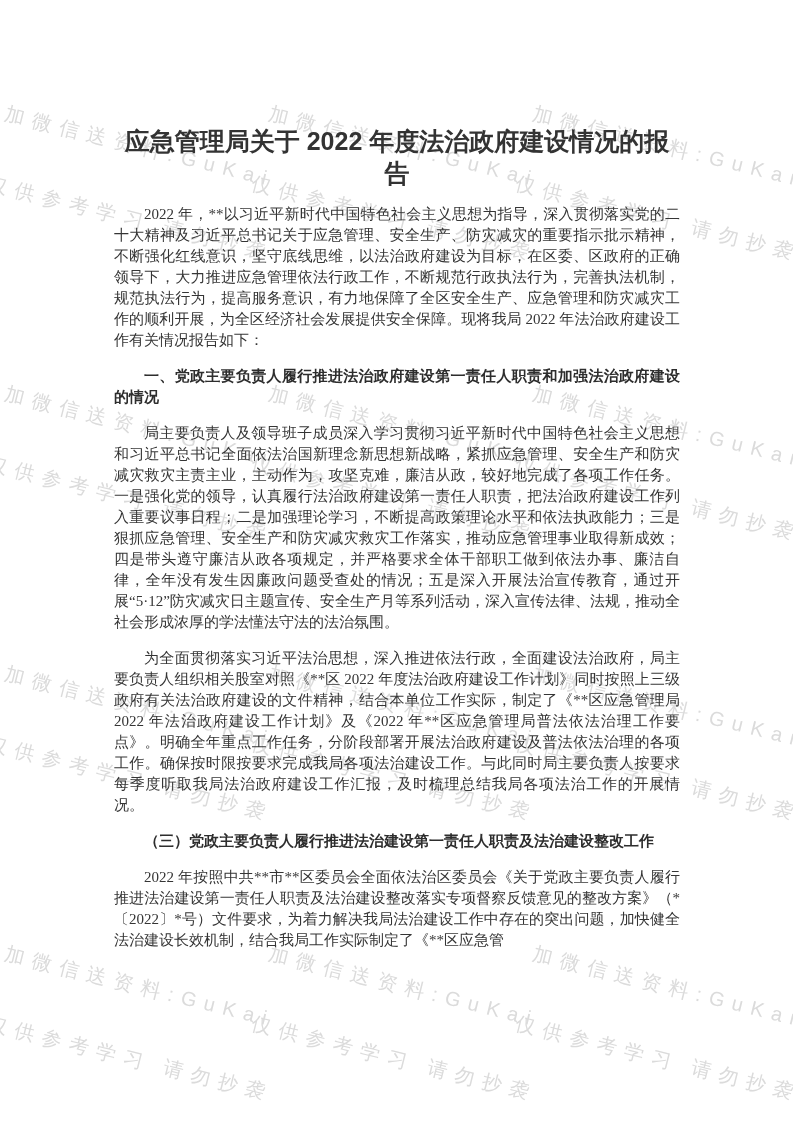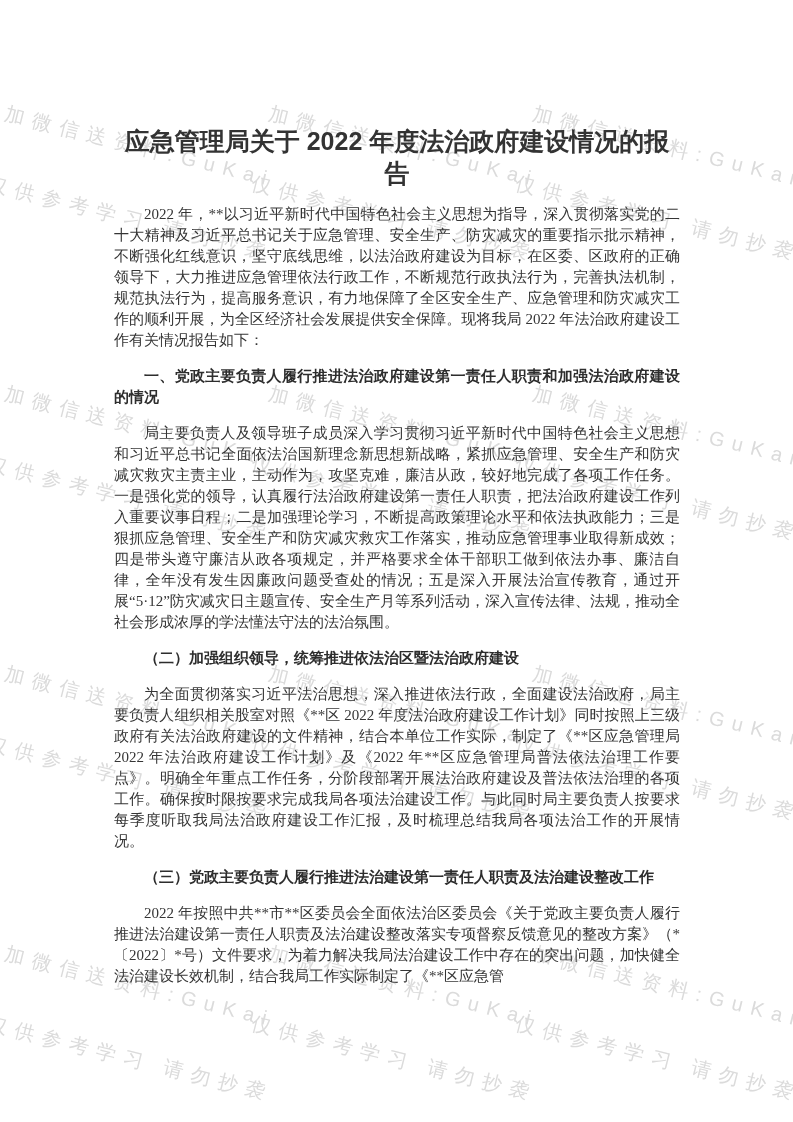--- a/index.html
+++ b/index.html
@@ -119,19 +119,18 @@
         <div>加微信送资料:GuKai</div>
         <div>仅供参考学习 请勿抄袭</div>
       </div>
     </div>
   <div class="content">
     <h1 class="doc-title">应急管理局关于 2022 年度法治政府建设情况的报告</h1>
     <div id="doc-body">
         <p class="doc-block">2022 年，**以习近平新时代中国特色社会主义思想为指导，深入贯彻落实党的二十大精神及习近平总书记关于应急管理、安全生产、防灾减灾的重要指示批示精神，不断强化红线意识，坚守底线思维，以法治政府建设为目标，在区委、区政府的正确领导下，大力推进应急管理依法行政工作，不断规范行政执法行为，完善执法机制，规范执法行为，提高服务意识，有力地保障了全区安全生产、应急管理和防灾减灾工作的顺利开展，为全区经济社会发展提供安全保障。现将我局 2022 年法治政府建设工作有关情况报告如下：</p>
         <p class="doc-block doc-heading">一、党政主要负责人履行推进法治政府建设第一责任人职责和加强法治政府建设的情况</p>
         <p class="doc-block">局主要负责人及领导班子成员深入学习贯彻习近平新时代中国特色社会主义思想和习近平总书记全面依法治国新理念新思想新战略，紧抓应急管理、安全生产和防灾减灾救灾主责主业，主动作为，攻坚克难，廉洁从政，较好地完成了各项工作任务。一是强化党的领导，认真履行法治政府建设第一责任人职责，把法治政府建设工作列入重要议事日程；二是加强理论学习，不断提高政策理论水平和依法执政能力；三是狠抓应急管理、安全生产和防灾减灾救灾工作落实，推动应急管理事业取得新成效；四是带头遵守廉洁从政各项规定，并严格要求全体干部职工做到依法办事、廉洁自律，全年没有发生因廉政问题受查处的情况；五是深入开展法治宣传教育，通过开展“5·12”防灾减灾日主题宣传、安全生产月等系列活动，深入宣传法律、法规，推动全社会形成浓厚的学法懂法守法的法治氛围。</p>
-        <p class="doc-block doc-heading">（二）加强组织领导，统筹推进依法治区暨法治政府建设</p>
         <p class="doc-block">为全面贯彻落实习近平法治思想，深入推进依法行政，全面建设法治政府，局主要负责人组织相关股室对照《**区 2022 年度法治政府建设工作计划》同时按照上三级政府有关法治政府建设的文件精神，结合本单位工作实际，制定了《**区应急管理局 2022 年法治政府建设工作计划》及《2022 年**区应急管理局普法依法治理工作要点》。明确全年重点工作任务，分阶段部署开展法治政府建设及普法依法治理的各项工作。确保按时限按要求完成我局各项法治建设工作。与此同时局主要负责人按要求每季度听取我局法治政府建设工作汇报，及时梳理总结我局各项法治工作的开展情况。</p>
         <p class="doc-block doc-heading">（三）党政主要负责人履行推进法治建设第一责任人职责及法治建设整改工作</p>
         <p class="doc-block">2022 年按照中共**市**区委员会全面依法治区委员会《关于党政主要负责人履行推进法治建设第一责任人职责及法治建设整改落实专项督察反馈意见的整改方案》（*〔2022〕*号）文件要求，为着力解决我局法治建设工作中存在的突出问题，加快健全法治建设长效机制，结合我局工作实际制定了《**区应急管</p>
       </div>
   </div>
 </div>
 
 </body></html>

